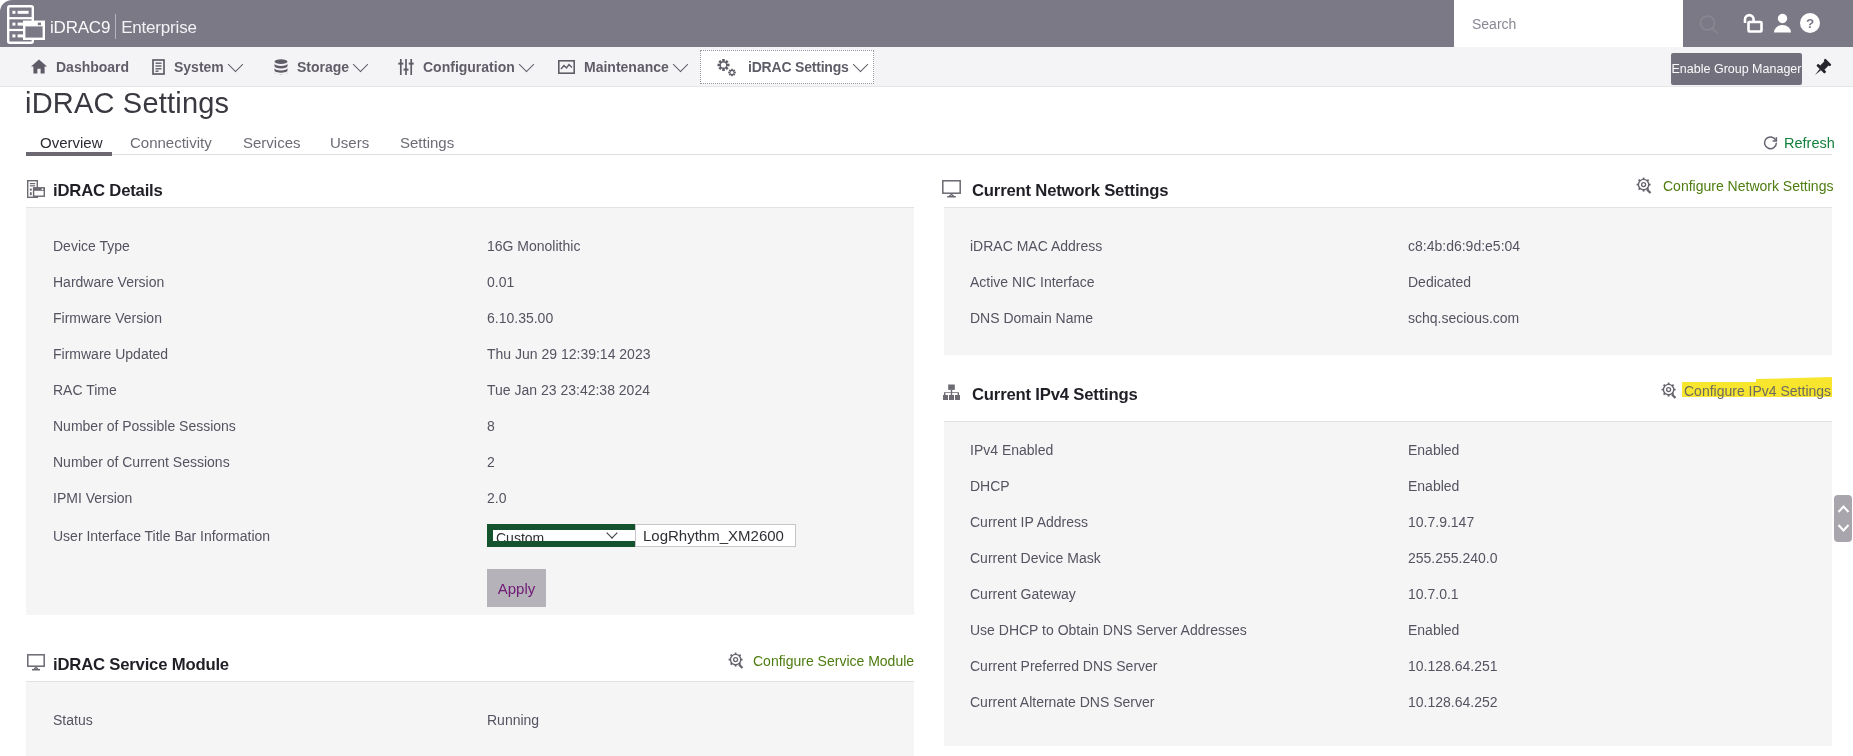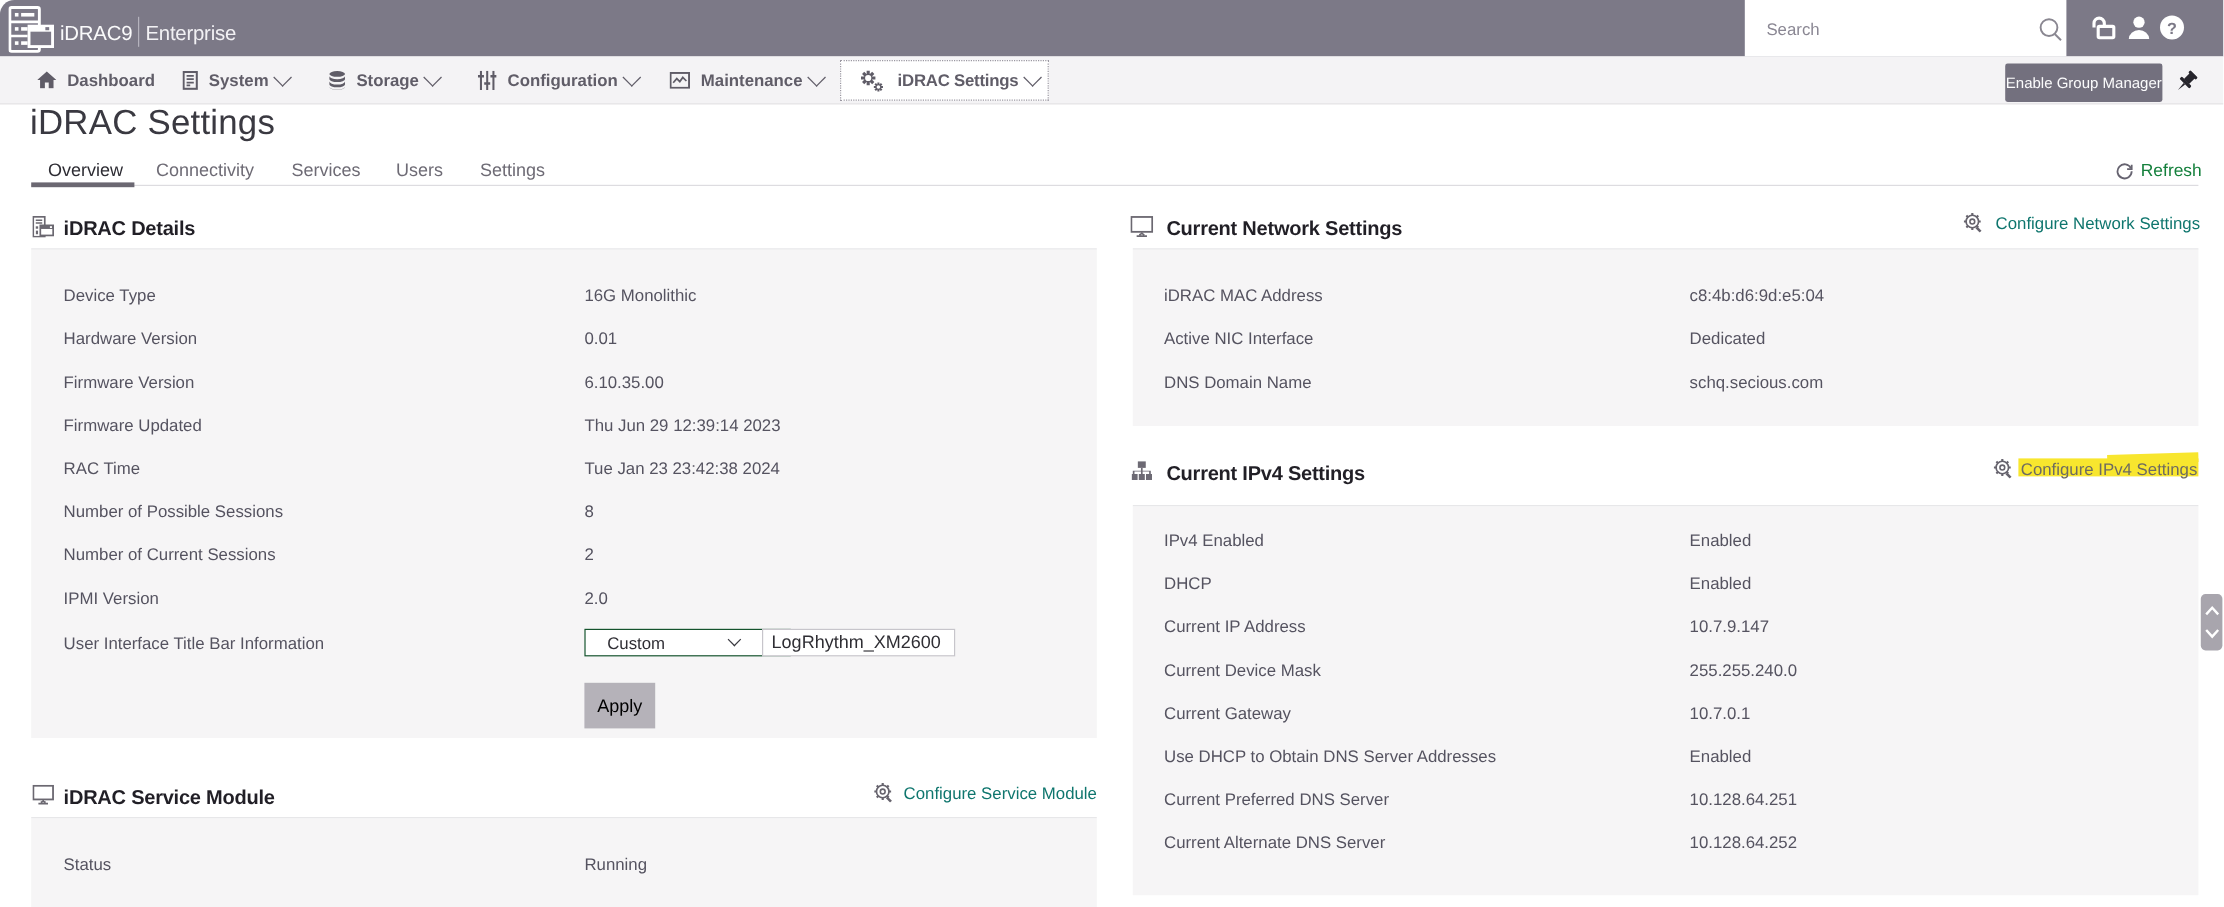--- a/index.html
+++ b/index.html
@@ -4,47 +4,47 @@
 <style>
 html,body{margin:0;padding:0;background:#fff;}
 *{box-sizing:border-box;}
 #page{position:relative;width:1853px;height:756px;overflow:hidden;background:#fff;font-family:"Liberation Sans",sans-serif;}
 .abs{position:absolute;}
 .topbar{left:0;top:0;width:1853px;height:47px;background:#7c7987;border-top-left-radius:12px;}
 .brand{left:50px;top:14px;font-size:17px;color:#fafafb;letter-spacing:-0.2px;}
 .brand .ent{font-weight:300;color:#f2f1f4;}
 .brand b{font-weight:400;}
 .brand .sep{display:inline-block;width:1px;height:25px;background:#b5b3bd;margin:0 5px;vertical-align:-6px;}
-.search{left:1454px;top:0;width:268px;height:47px;background:#fff;}
+.search{left:1454px;top:0;width:229px;height:47px;background:#fff;}
 .search span{position:absolute;left:18px;top:16px;font-size:14px;color:#8a8793;}
 .navbar{left:0;top:47px;width:1853px;height:40px;background:#f4f3f5;border-bottom:1px solid #e5e4e7;}
 .navitem{position:absolute;top:0;height:39px;display:flex;align-items:center;font-size:14px;font-weight:bold;color:#605d68;letter-spacing:0px;}
 .navitem svg{margin-right:9px;}
 .chev{display:inline-block;width:15px;height:8px;margin-left:4px;background:none;position:relative;}
 .chev:before{content:"";position:absolute;left:1px;top:0;width:10px;height:10px;border-right:1.6px solid #605d68;border-bottom:1.6px solid #605d68;transform-origin:center;transform:translate(1px,-4px) rotate(45deg);}
 .idracsel{position:absolute;left:700px;top:50px;width:174px;height:34px;background:#fff;border:1px dotted #9a97a1;display:flex;align-items:center;padding-left:15px;font-size:14px;font-weight:bold;color:#605d68;white-space:nowrap;letter-spacing:-0.2px;}
 .egm{position:absolute;left:1671px;top:53px;width:131px;height:32px;background:#73707e;color:#fbfbfc;font-size:12.5px;white-space:nowrap;display:flex;align-items:center;justify-content:center;border-radius:2px;}
 h1{position:absolute;left:25px;top:87px;margin:0;font-size:29px;font-weight:300;color:#3a3941;letter-spacing:0.2px;}
 .tab{position:absolute;top:134px;font-size:15px;color:#6e6b75;}
 .tab.active{color:#2d2c33;}
 .tabline{left:26px;top:154px;width:1806px;height:1px;background:#dddce0;}
 .tabul{left:26px;top:152px;width:86px;height:4px;background:#6b6872;}
 .refresh{position:absolute;left:1784px;top:135px;font-size:14.5px;color:#15803d;}
 .ptitle{position:absolute;font-size:16.7px;font-weight:bold;color:#211f26;letter-spacing:-0.2px;white-space:nowrap;}
-.plink{position:absolute;font-size:14px;color:#0f766e;}
+.plink{position:absolute;font-size:14px;color:#4d7c0f;}
 .pbody{position:absolute;background:#f6f5f6;}
 .psep{position:absolute;height:1px;background:#e2e1e4;}
 .row{position:absolute;font-size:14px;color:#555360;line-height:18px;white-space:nowrap;}
 .hl{position:absolute;left:1682px;top:382px;width:150px;height:15px;background:#f8e62e;}
 .hl2{position:absolute;left:1756px;top:378px;width:76px;height:8px;background:#f8e62e;transform:rotate(-1.6deg);}
-select.uisel{position:absolute;left:487px;top:524px;width:172px;height:23px;font-size:14px;color:#2f2e34;border:1px solid #14532d;background:#fff;border-radius:0;font-family:"Liberation Sans",sans-serif;padding-left:18px;-webkit-appearance:none;appearance:none;}
+select.uisel{position:absolute;left:487px;top:524px;width:172px;height:23px;font-size:14px;color:#2f2e34;border:6px solid #14532d;background:#fff;border-radius:0;font-family:"Liberation Sans",sans-serif;padding-left:3px;-webkit-appearance:none;appearance:none;}
 .selchev{position:absolute;left:607px;top:531px;width:11px;height:11px;pointer-events:none;}
 .selchev:before{content:"";position:absolute;left:0;top:0;width:7px;height:7px;border-right:1.8px solid #3a3940;border-bottom:1.8px solid #3a3940;transform:translate(1px,-2px) rotate(45deg);}
 input.uiinp{position:absolute;left:635px;top:524px;width:161px;height:23px;font-size:15px;color:#2f2e34;border:1px solid #c7c5cb;background:#fff;font-family:"Liberation Sans",sans-serif;padding-left:7px;}
-.applybtn{position:absolute;left:487px;top:569px;width:59px;height:38px;background:#b5b2b9;color:#000000;font-size:15px;display:flex;align-items:center;justify-content:center;}
+.applybtn{position:absolute;left:487px;top:569px;width:59px;height:38px;background:#b5b2b9;color:#701a75;font-size:15px;display:flex;align-items:center;justify-content:center;}
 .scrollw{position:absolute;left:1834px;top:495px;width:18px;height:47px;background:#a8a5ad;border-radius:4px;}
 </style>
 </head>
 <body>
 <div id="page">
   <div class="abs topbar"></div>
   <svg class="abs" style="left:7px;top:5px;" width="38" height="40" viewBox="0 0 38 40">
     <rect x="1.2" y="1.2" width="24.6" height="36.6" rx="1.5" fill="none" stroke="#fff" stroke-width="2.4"></rect>
     <line x1="2" y1="13.2" x2="25" y2="13.2" stroke="#fff" stroke-width="2.2"></line>
     <line x1="2" y1="25" x2="16" y2="25" stroke="#fff" stroke-width="2.2"></line>

